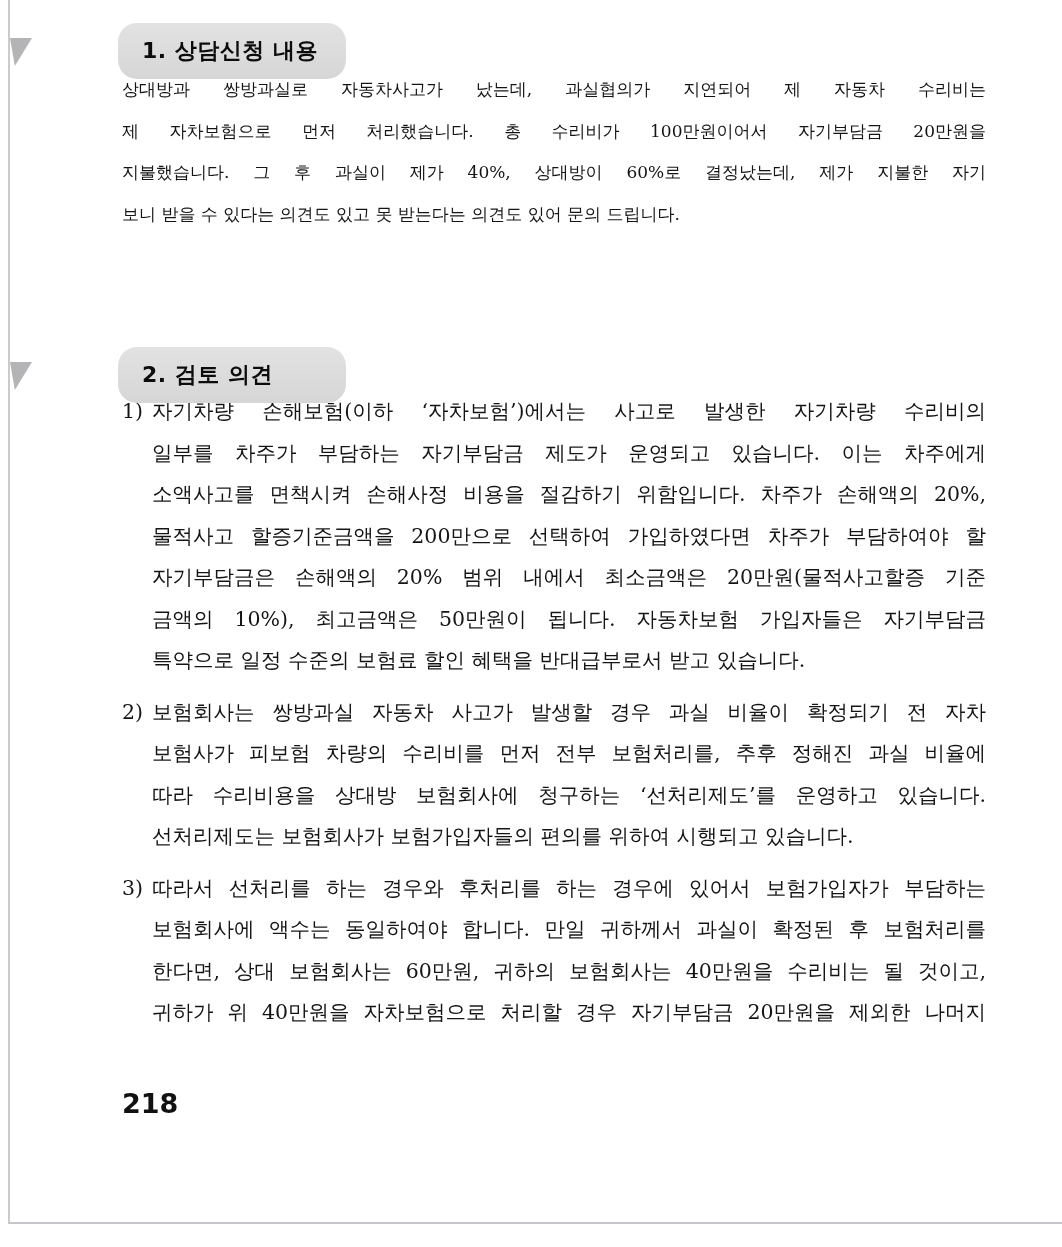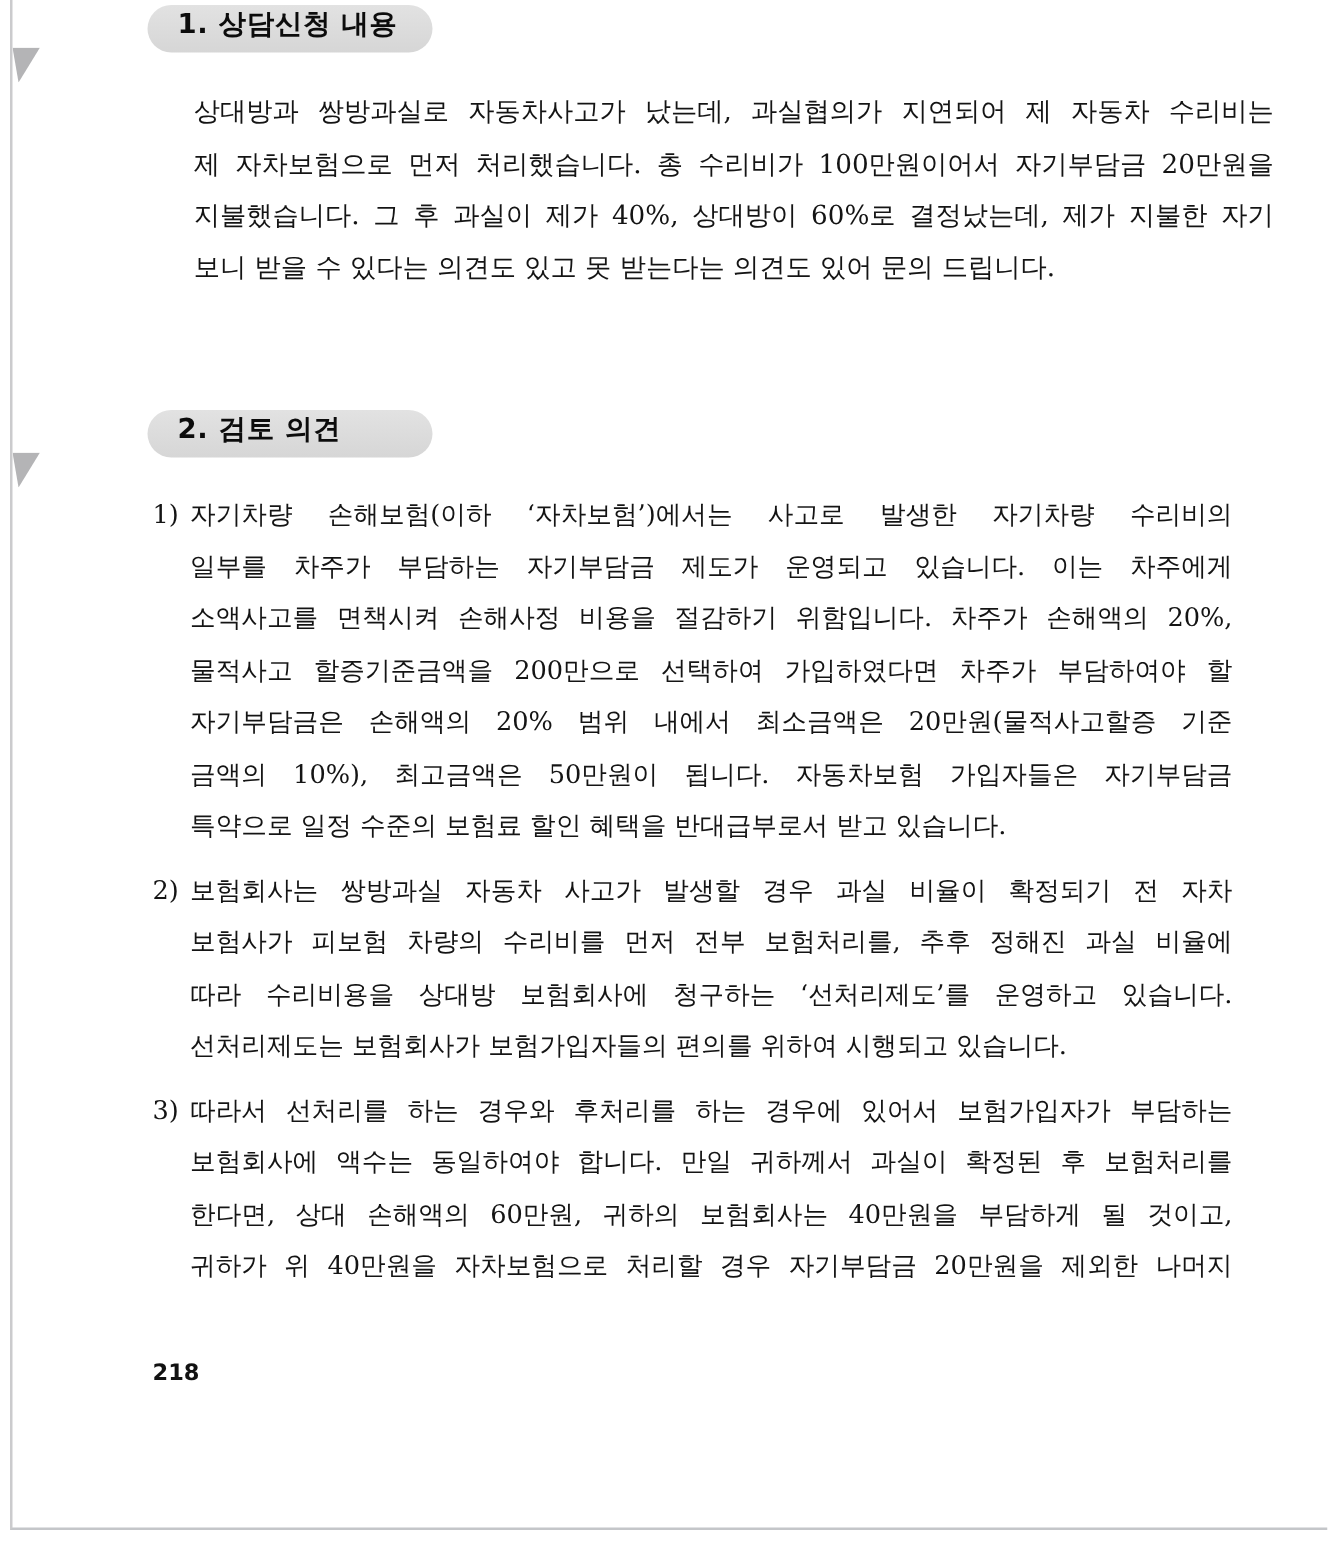--- a/index.html
+++ b/index.html
@@ -31,26 +31,27 @@
     position: absolute;
     left: 122px;
     width: 864px;
     top: 0;
   }
   
   .badge {
     position: absolute;
     left: 118px;
     width: 228px;
-    height: 38px;
+    height: 56px;
     background: linear-gradient(#e2e2e2, #d6d6d6);
     border-radius: 19px;
     display: flex;
-    align-items: flex-start;
+    align-items: center;
     z-index: 2;
+    margin-top: 19px;
   }
   .badge-tail {
     position: absolute;
     left: 10px;
     top: 32px;
     width: 22px;
     height: 28px;
     background: #b4b4b6;
     clip-path: polygon(0 0, 100% 0, 22% 100%);
     z-index: 1;
@@ -63,23 +64,22 @@
     padding-left: 24px;
     letter-spacing: 0.5px;
     white-space: nowrap;
   }
   .badge-1 { top: 4px; }
   .badge-2 { top: 328px; }
 
   .para {
     position: absolute;
     width: 864px;
-    font-size: 21px;
+    font-size: 17px;
     line-height: 41.5px;
-    margin-left: 33px;
   }
   .para-request { top: 69px; left: 0; }
   .review-items { top: 391px; left: 0; position: absolute; width: 864px; }
 
   .line {
     text-align: justify;
     text-align-last: justify;
     white-space: nowrap;
     height: 41.5px;
   }
@@ -101,21 +101,21 @@
     flex: 1;
     min-width: 0;
   }
 
   .page-number {
     position: absolute;
     left: 122px;
     top: 1088px;
     font-family: "DejaVu Sans", "Liberation Sans", sans-serif;
     font-weight: 600;
-    font-size: 18px;
+    font-size: 27px;
     color: #111111;
   }
 </style>
 </head>
 <body>
 
 <div class="page-frame"></div>
 
 <span class="badge-tail" style="top:38px;"></span>
 <div class="badge badge-1">
@@ -150,21 +150,21 @@
         <div class="line">보험사가 피보험 차량의 수리비를 먼저 전부 보험처리를, 추후 정해진 과실 비율에</div>
         <div class="line">따라 수리비용을 상대방 보험회사에 청구하는 ‘선처리제도’를 운영하고 있습니다.</div>
         <div class="line no-stretch">선처리제도는 보험회사가 보험가입자들의 편의를 위하여 시행되고 있습니다.</div>
       </div>
     </div>
     <div class="item">
       <span class="item-marker">3)</span>
       <div class="item-body">
         <div class="line">따라서 선처리를 하는 경우와 후처리를 하는 경우에 있어서 보험가입자가 부담하는</div>
         <div class="line">보험회사에 액수는 동일하여야 합니다. 만일 귀하께서 과실이 확정된 후 보험처리를</div>
-        <div class="line">한다면, 상대 손해액의 60만원, 귀하의 보험회사는 40만원을 부담하게 될 것이고,</div>
+        <div class="line">한다면, 상대 보험회사는 60만원, 귀하의 보험회사는 40만원을 수리비는 될 것이고,</div>
         <div class="line">귀하가 위 40만원을 자차보험으로 처리할 경우 자기부담금 20만원을 제외한 나머지</div>
       </div>
     </div>
   </div>
 </div>
 
 <span class="badge-tail" style="top:362px;"></span>
 <div class="badge badge-2">
   <span class="badge-label">2. 검토 의견</span>
 </div>

